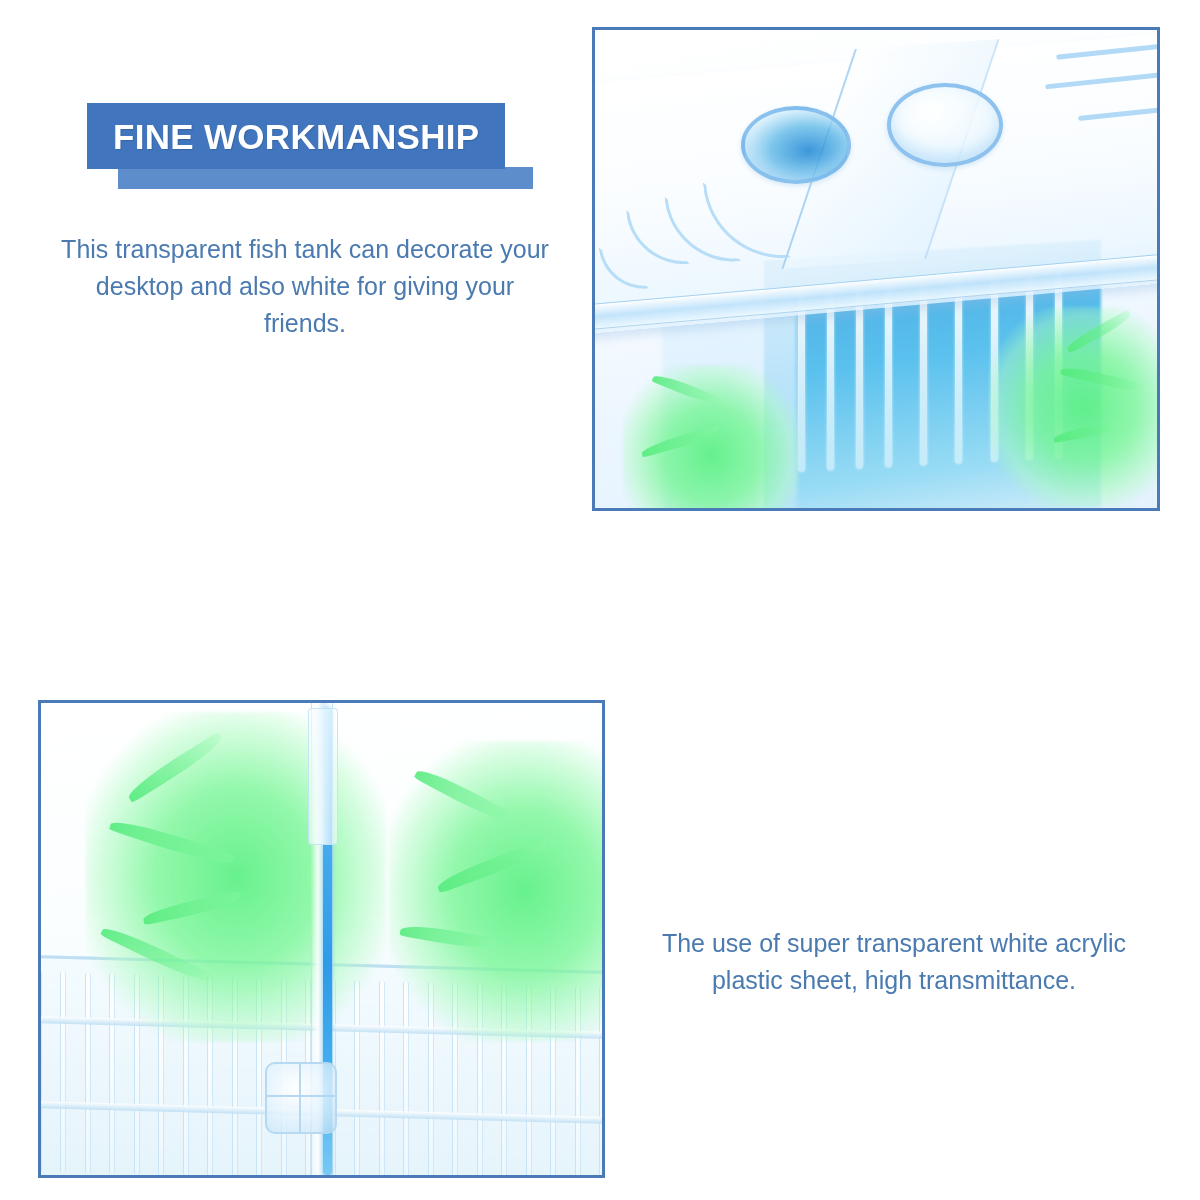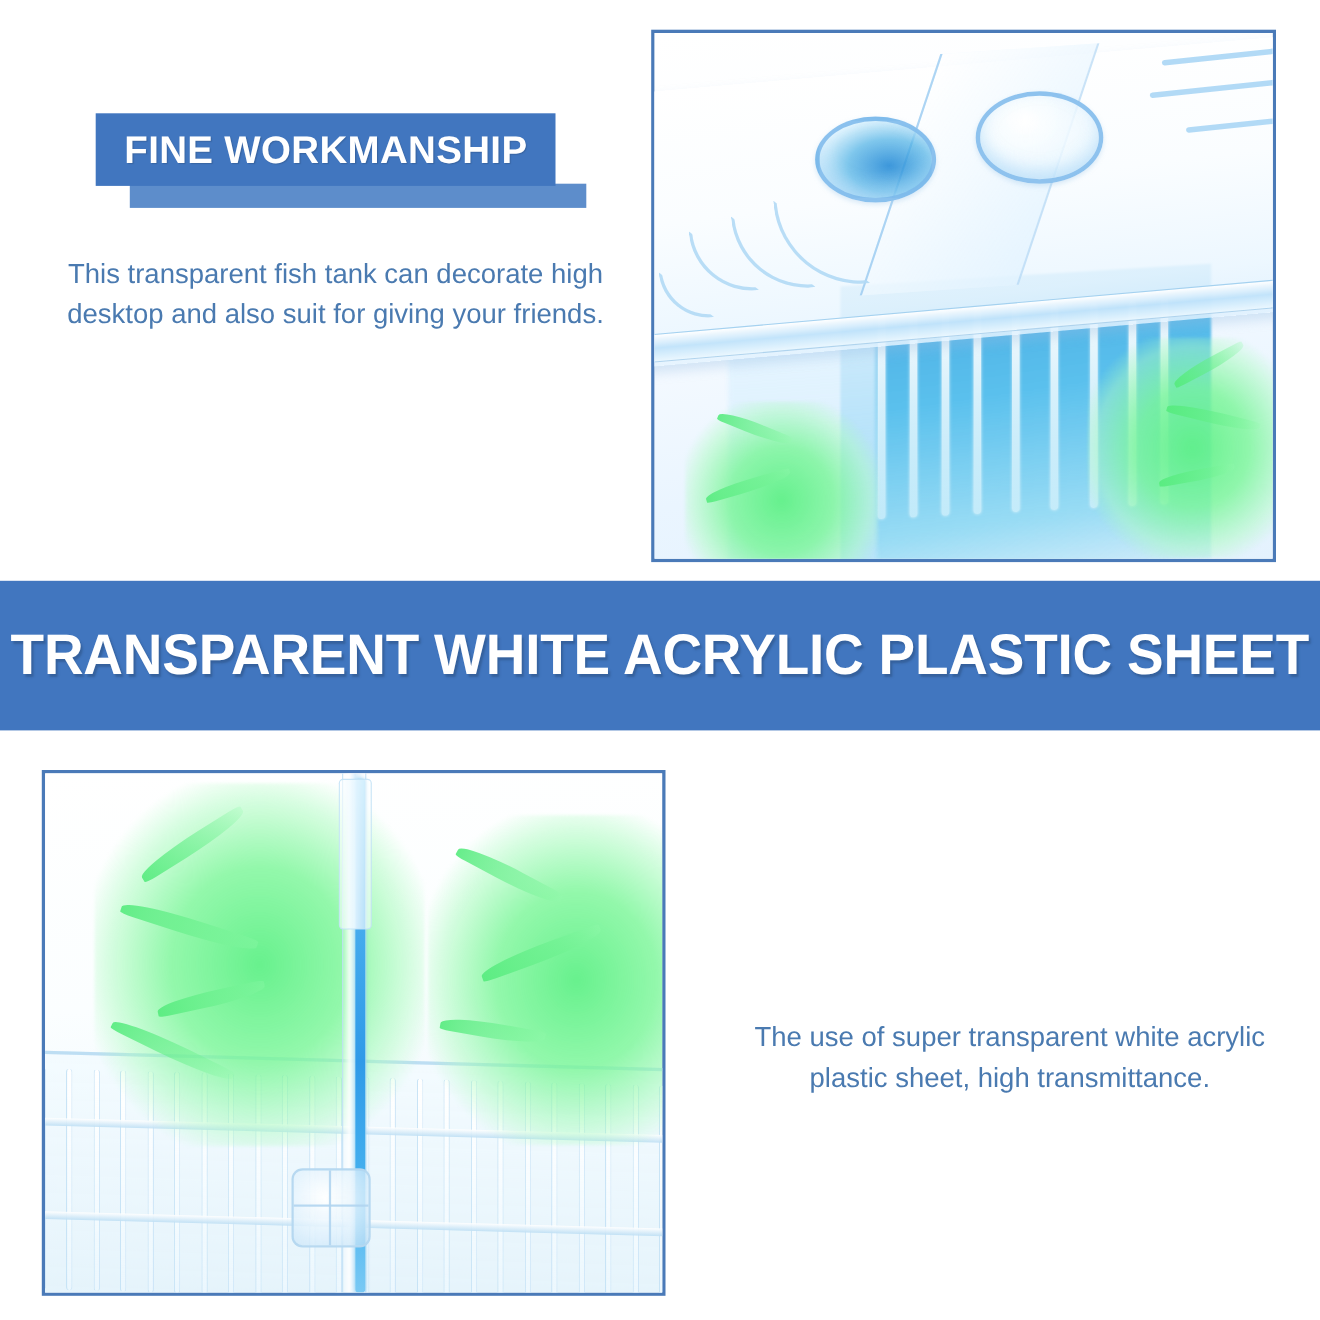--- a/index.html
+++ b/index.html
@@ -268,21 +268,21 @@
 </head>
 <body>
 
 <div class="page">
 
   <div class="heading-block" style="left:87px; top:103px;">
     <div class="heading-shadow" style="left:31px; top:64px; width:415px;"></div>
     <div class="heading-banner">FINE WORKMANSHIP</div>
   </div>
 
-  <div class="body-text" style="left:55px; top:231px; width:500px;">This transparent fish tank can decorate high desktop and also suit for giving your friends.</div>
+  <div class="body-text" style="left:55px; top:231px; width:500px;">This transparent fish tank can decorate your desktop and also white for giving your friends.</div>
 
   <div class="photo" id="photo-top" style="left:592px; top:27px; width:568px; height:484px;">
     <div class="photo-inner">
       <div class="bg"></div>
 
       <div class="water"></div>
       <div class="water-left"></div>
 
       <div class="slats">
         <i style="left:4%;"></i>
@@ -317,23 +317,20 @@
       <div class="plant-frond" style="right:4%;  top:62%; width:72px; height:11px; transform:rotate(-28deg);"></div>
       <div class="plant-frond" style="right:2%;  top:72%; width:86px; height:11px; transform:rotate(14deg);"></div>
       <div class="plant-frond" style="right:6%;  top:83%; width:70px; height:10px; transform:rotate(-10deg);"></div>
 
       <div class="plant" style="left:5%; top:70%; width:175px; height:180px;"></div>
       <div class="plant-frond" style="left:10%; top:74%; width:70px; height:11px; transform:rotate(22deg);"></div>
       <div class="plant-frond" style="left:8%;  top:85%; width:80px; height:11px; transform:rotate(-16deg);"></div>
     </div>
   </div>
 
-  <div class="center-banner">
-    <span class="center-banner-text">TRANSPARENT WHITE ACRYLIC PLASTIC SHEET</span>
-  </div>
 
   <div class="photo" id="photo-bottom" style="left:38px; top:700px; width:567px; height:478px;">
     <div class="photo-inner">
       <div class="bg"></div>
 
       <div class="comb">
         <i style="left:1%;"></i>
           <i style="left:5.2%;"></i>
           <i style="left:9.4%;"></i>
         <i style="left:13.6%;"></i>
@@ -377,15 +374,15 @@
       <div class="tube-sleeve"></div>
 
       <div class="sucker">
         <div class="sucker-line" style="left:0; top:46%; width:100%; height:2px;"></div>
         <div class="sucker-line" style="left:46%; top:0; width:2px; height:100%;"></div>
       </div>
     </div>
   </div>
 
 
-  <div class="body-text" style="left:660px; top:925px; width:516px;">The use of super transparent white acrylic plastic sheet, high transmittance.</div>
+  <div class="body-text" style="left:636px; top:925px; width:516px;">The use of super transparent white acrylic plastic sheet, high transmittance.</div>
 
 </div>
 
 </body></html>

